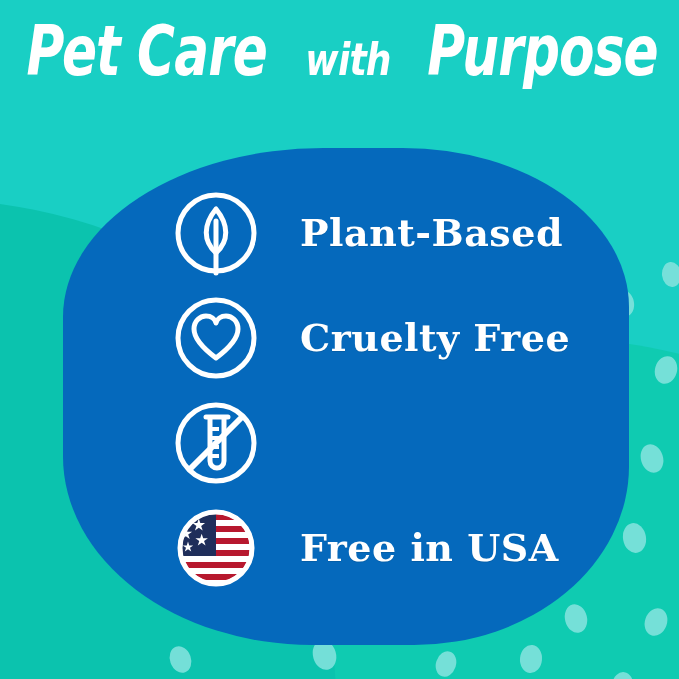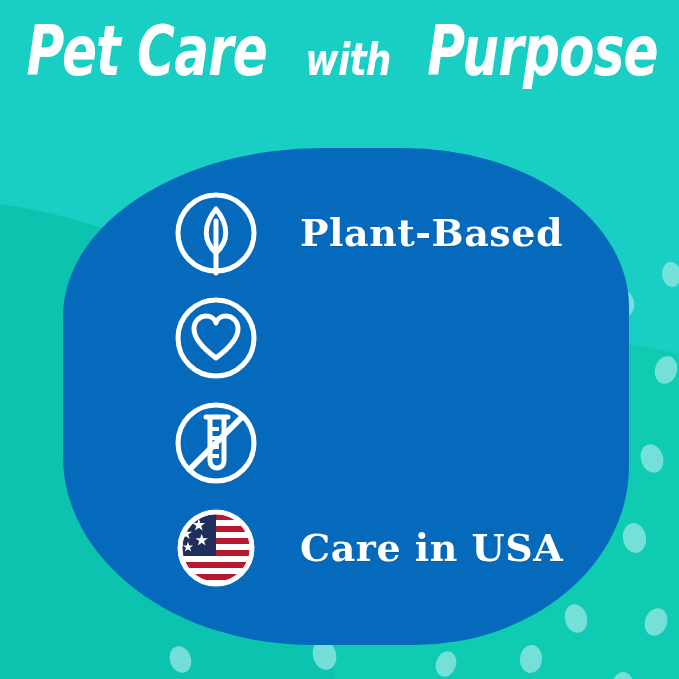--- a/index.html
+++ b/index.html
@@ -170,20 +170,21 @@
       <span class="feature-label">Plant-Based</span>
     </div>
 
     <div class="feature-row">
       <span class="icon-wrap">
         <svg width="92" height="92" viewBox="0 0 92 92">
           <circle cx="46" cy="46" r="38" fill="none" stroke="#ffffff" stroke-width="5"></circle>
           <path d="M46 66 C30 54 24 45 24 37 C24 29 30 24 36 24 C41 24 45 27 46 31 C47 27 51 24 56 24 C62 24 68 29 68 37 C68 45 62 54 46 66 Z" fill="none" stroke="#ffffff" stroke-width="5" stroke-linejoin="round"></path>
         </svg>
       </span>
+      <span class="feature-label">Cruelty Free</span>
     </div>
 
     <div class="feature-row">
       <span class="icon-wrap">
         <svg width="92" height="92" viewBox="0 0 92 92">
           <circle cx="46" cy="46" r="38" fill="none" stroke="#ffffff" stroke-width="5"></circle>
           <path d="M36 20 L58 20 M40 20 L40 64 A7 7 0 0 0 54 64 L54 20" fill="none" stroke="#ffffff" stroke-width="5" stroke-linecap="round" stroke-linejoin="round"></path>
           <line x1="40" y1="32" x2="49" y2="32" stroke="#ffffff" stroke-width="4"></line>
           <line x1="40" y1="41" x2="49" y2="41" stroke="#ffffff" stroke-width="4"></line>
           <line x1="40" y1="50" x2="49" y2="50" stroke="#ffffff" stroke-width="4"></line>
@@ -216,17 +217,17 @@
             <g fill="#ffffff">
               <path d="M28 18 l2.1 6.3 h6.6 l-5.4 3.9 2.1 6.3 -5.4 -3.9 -5.4 3.9 2.1 -6.3 -5.4 -3.9 h6.6 z" transform="scale(.72) translate(12 5)"></path>
               <path d="M28 18 l2.1 6.3 h6.6 l-5.4 3.9 2.1 6.3 -5.4 -3.9 -5.4 3.9 2.1 -6.3 -5.4 -3.9 h6.6 z" transform="scale(.72) translate(-6 17)"></path>
               <path d="M28 18 l2.1 6.3 h6.6 l-5.4 3.9 2.1 6.3 -5.4 -3.9 -5.4 3.9 2.1 -6.3 -5.4 -3.9 h6.6 z" transform="scale(.72) translate(16 26)"></path>
               <path d="M28 18 l2.1 6.3 h6.6 l-5.4 3.9 2.1 6.3 -5.4 -3.9 -5.4 3.9 2.1 -6.3 -5.4 -3.9 h6.6 z" transform="scale(.6) translate(2 48)"></path>
             </g>
           </g>
           <circle cx="46" cy="46" r="36" fill="none" stroke="#ffffff" stroke-width="5"></circle>
         </svg>
       </span>
-      <span class="feature-label">Care in USA</span>
+      <span class="feature-label">Free in USA</span>
     </div>
 
   </div>
 </div>
 
 </body></html>

